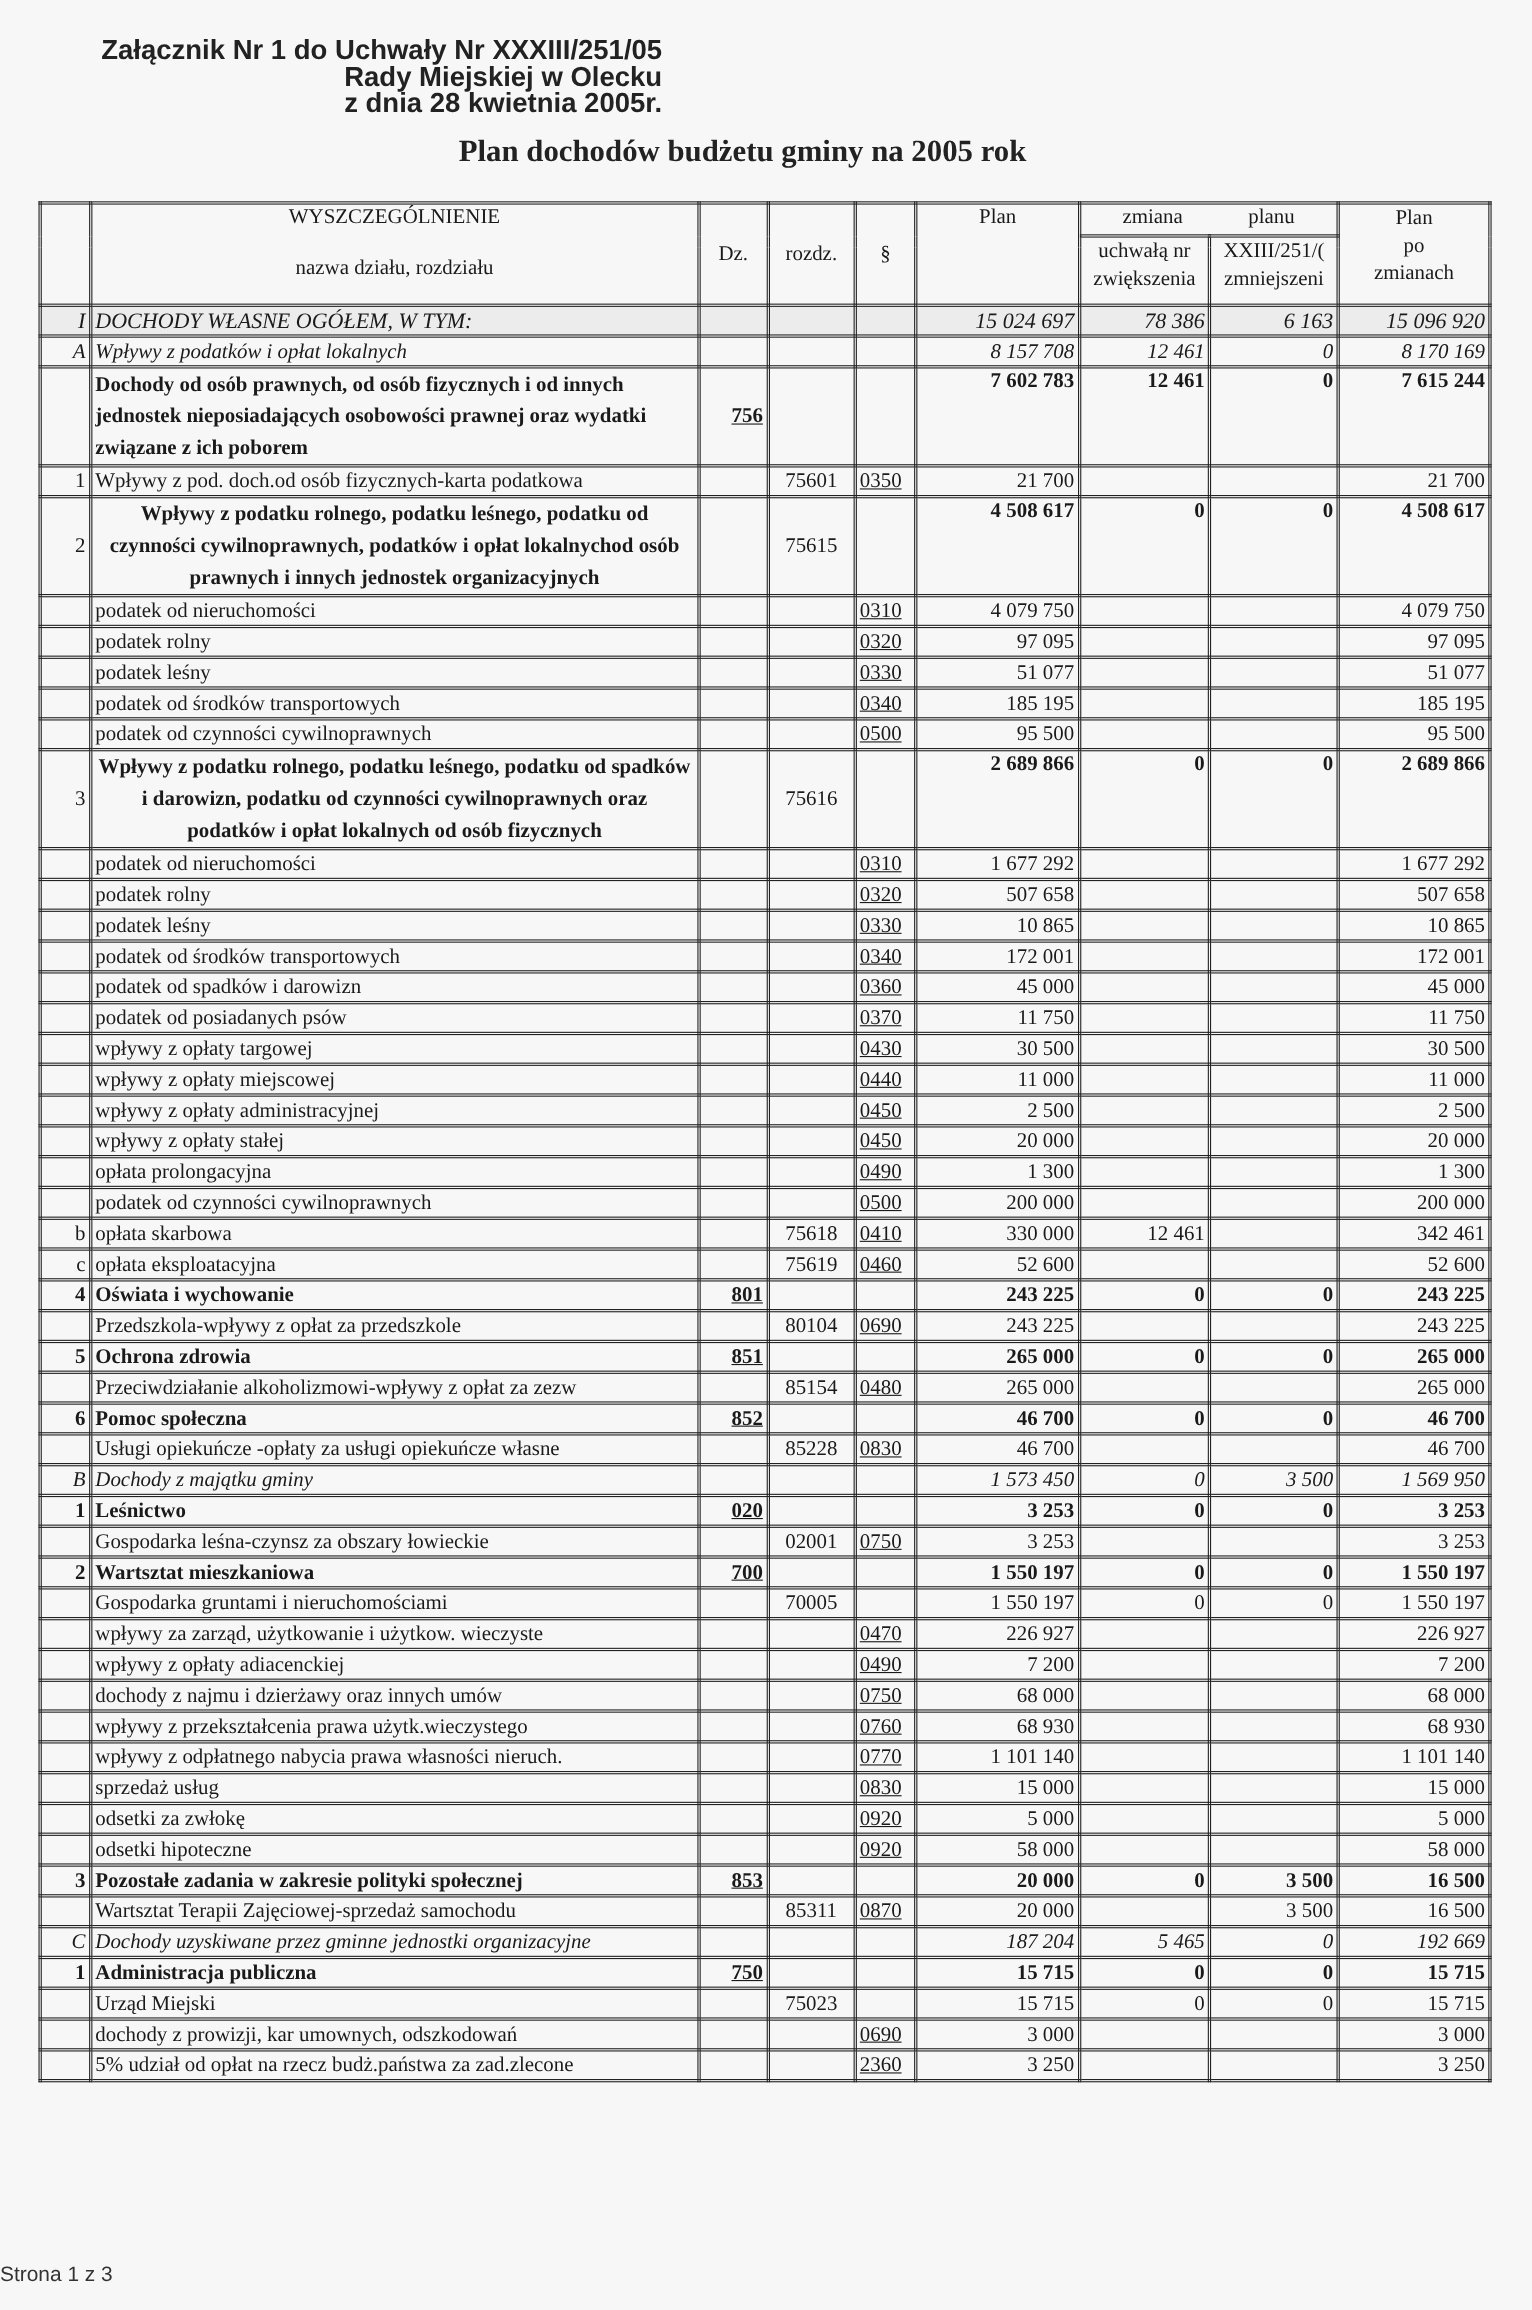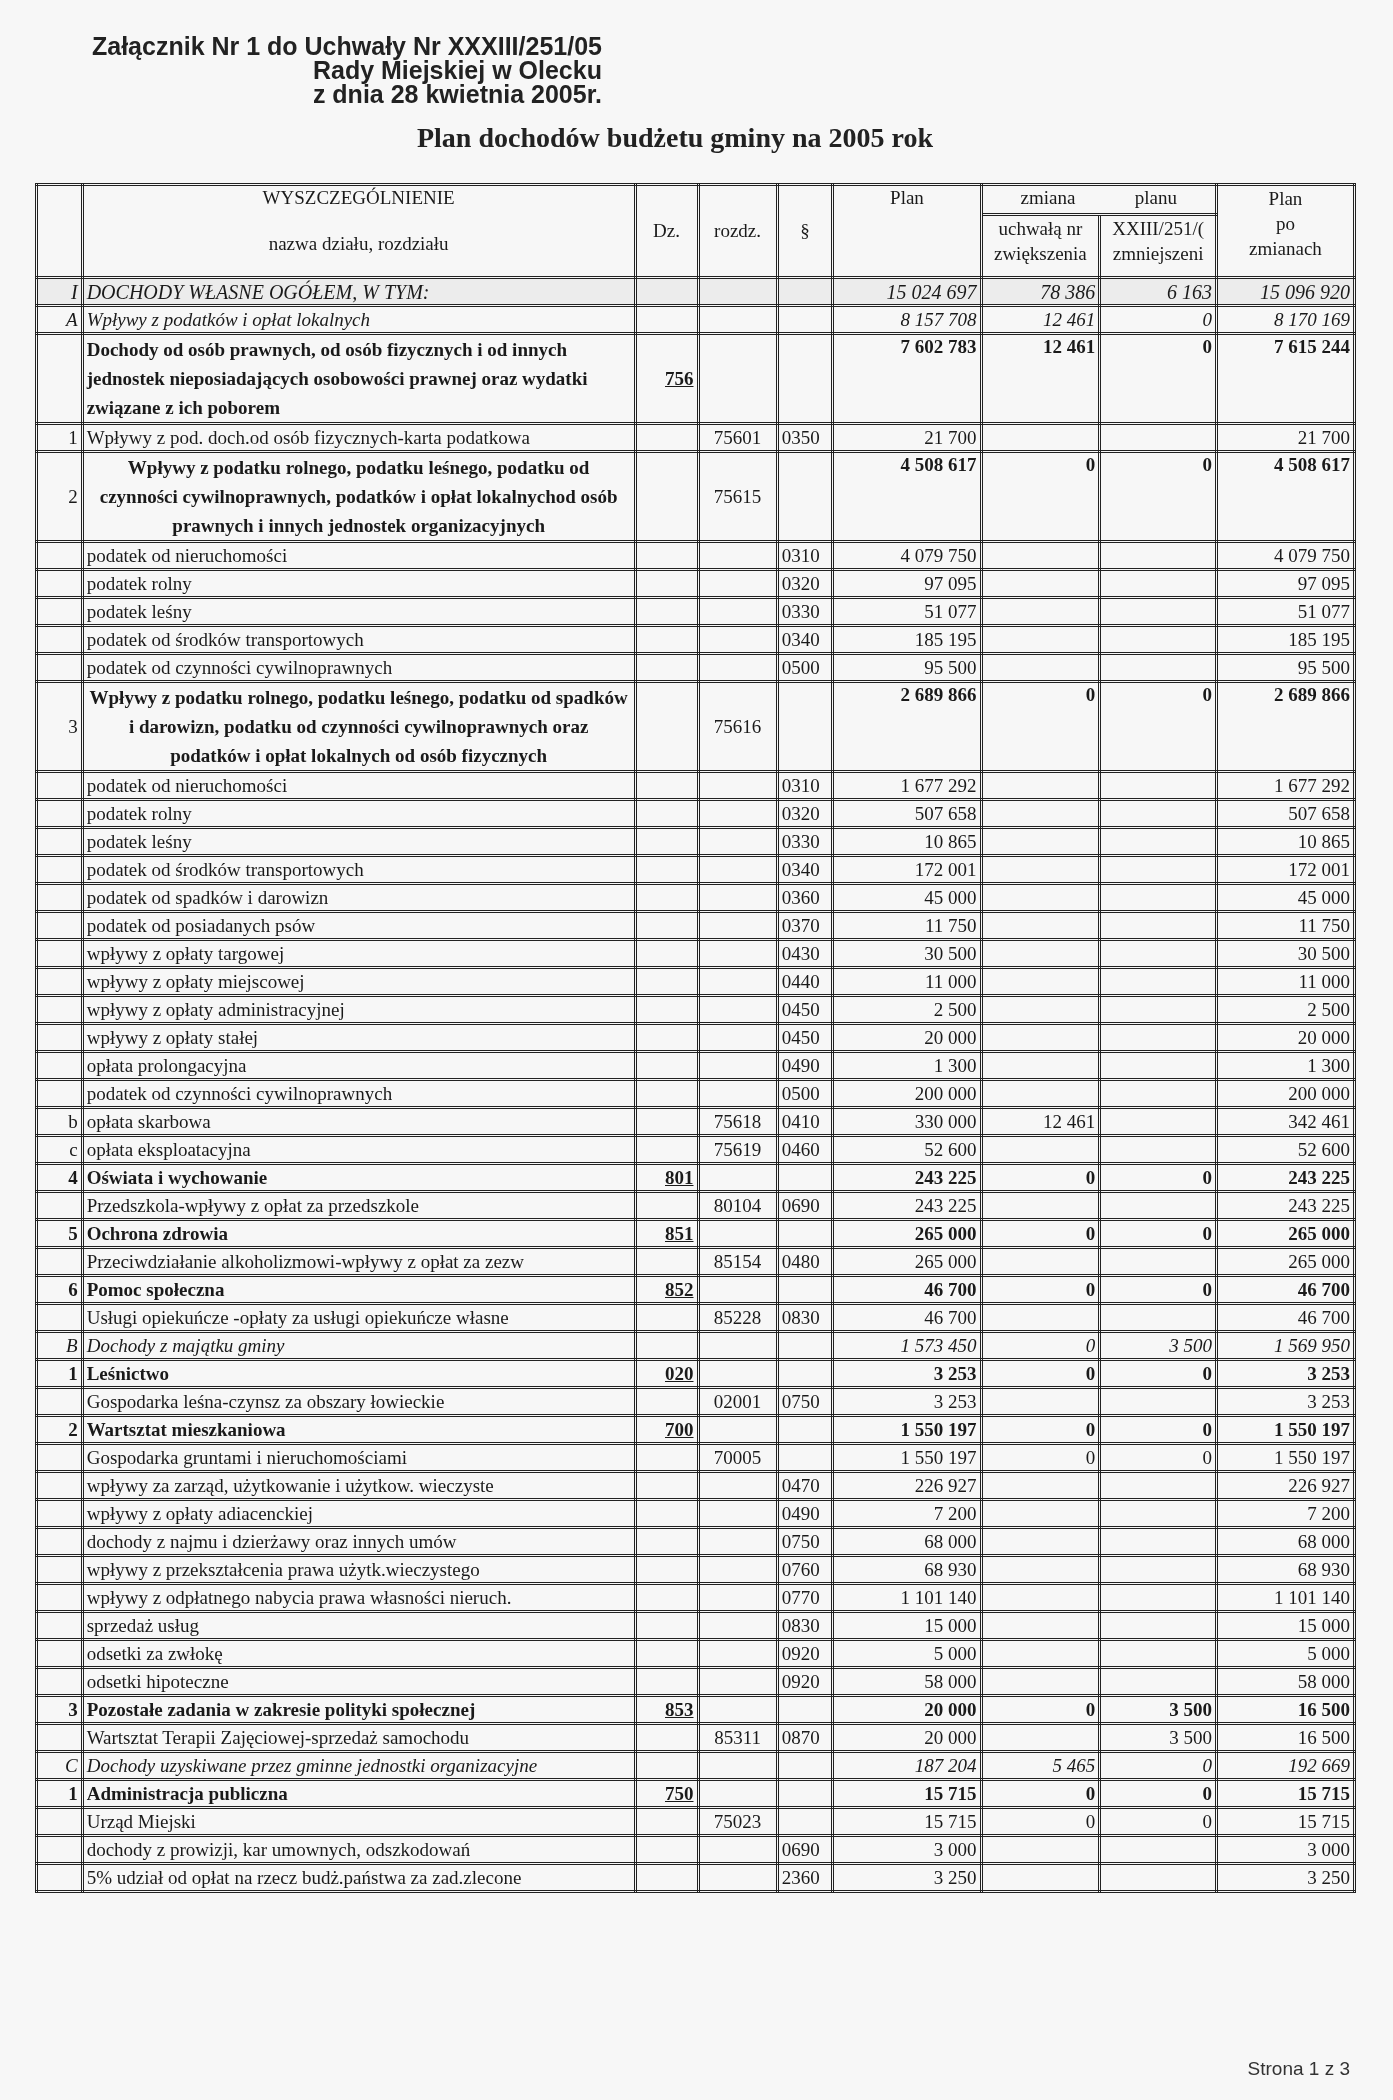--- a/index.html
+++ b/index.html
@@ -7,31 +7,31 @@
   .header-block { position: absolute; left: 92px; top: 34px; font-family: "Liberation Sans", sans-serif; font-weight: bold; font-size: 25px; line-height: 24px; color: #222; text-align: right; }
   .header-block div { white-space: nowrap; }
   .doc-title { position: absolute; left: 0; width: 1350px; top: 122px; text-align: center; font-family: "Liberation Serif", serif; font-weight: bold; font-size: 28px; color: #222; }
   .table-wrap { position: absolute; left: 35px; top: 183px; width: 1321px; }
   table { border-collapse: collapse; width: 1321px; table-layout: fixed; font-family: "Liberation Serif", serif; font-size: 19px; }
   td, th { border: 3px double #222; padding: 0 3px; height: 25px; line-height: 24px; overflow: hidden; white-space: nowrap; }
   th { font-weight: normal; text-align: center; vertical-align: top; }
   .c-lp { text-align: right; }
   .c-name { text-align: left; }
   .c-num { text-align: right; }
-  .c-code { text-align: left; }
+  .c-code { text-align: left; text-decoration: underline; }
   .c-rozdz { text-align: center; }
   .c-dz { text-align: right; text-decoration: underline; }
   .row-total td { font-style: italic; font-size: 20px; background: #ececec; }
   .row-section td { font-style: italic; }
   .row-group td { font-weight: bold; }
   .row-bold-num .c-num { font-weight: bold; }
   .wrap { white-space: normal; line-height: 29px; }
   .center-text { text-align: center; }
   .top { vertical-align: top; }
-  .footer { position: absolute; top: 2058px; left: 0; width: 1350px; text-align: right; font-family: "Liberation Sans", sans-serif; font-size: 19px; color: #333; }
+  .footer { position: absolute; top: 2058px; left: 0; width: 1350px; text-align: left; font-family: "Liberation Sans", sans-serif; font-size: 19px; color: #333; }
 </style>
 </head>
 <body>
 
 <div class="header-block">
   <div>Załącznik Nr 1 do Uchwały Nr XXXIII/251/05</div>
   <div>Rady Miejskiej w Olecku</div>
   <div>z dnia 28 kwietnia 2005r.</div>
 </div>
 <div class="doc-title">Plan dochodów budżetu gminy na 2005 rok</div>

